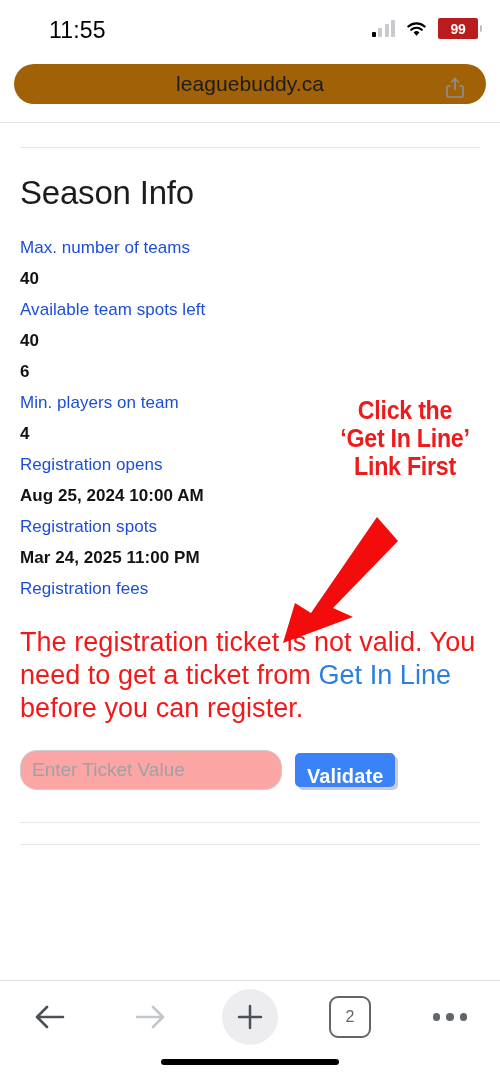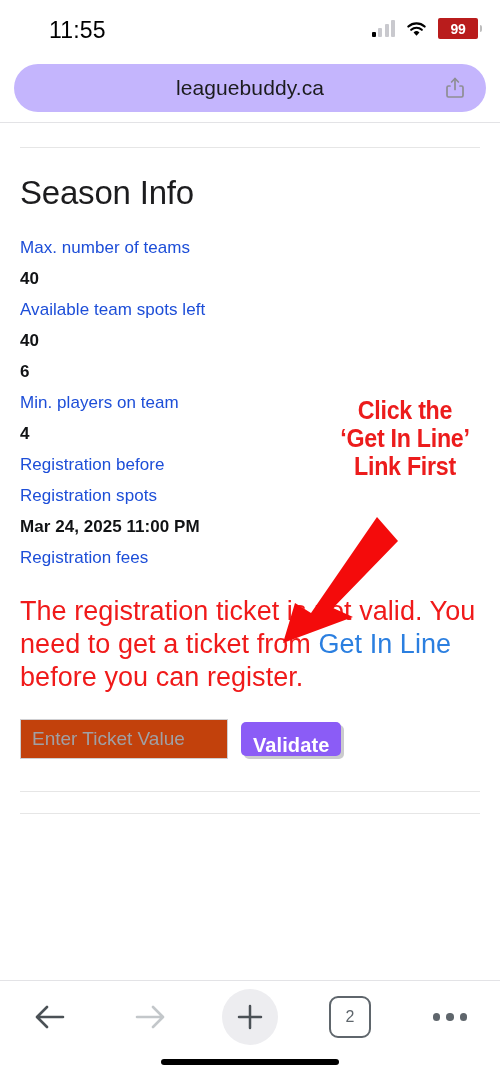--- a/index.html
+++ b/index.html
@@ -89,22 +89,22 @@
     background: #bdbdbd;
     border-radius: 0 2px 2px 0;
   }
 
   
   .urlbar-wrap {
     position: absolute;
     top: 64px;
     left: 14px;
     width: 472px;
-    height: 48px;
-    background: #c4b5fd;
+    height: 40px;
+    background: #a16207;
     border-radius: 24px;
     display: flex;
     align-items: center;
     justify-content: center;
   }
   .url-text {
     font-size: 21px;
     color: #1c1c1e;
     letter-spacing: 0.1px;
   }
@@ -180,39 +180,39 @@
   }
 
   
   .form-row {
     margin: 25px 0 0 20px;
     display: flex;
     align-items: center;
     gap: 13px;
   }
   .ticket-input {
-    width: 208px;
+    width: 262px;
     height: 40px;
     box-sizing: border-box;
     border: 1px solid #cfcfd2;
-    border-radius: 0;
+    border-radius: 17px;
     padding: 0 11px;
     font-family: "Liberation Sans", sans-serif;
     font-size: 19px;
     color: #1c1c1e;
-    background: #c2410c;
+    background: #fca5a5;
     outline: none;
   }
   .ticket-input::placeholder { color: #a0a0a5; }
   .validate-btn {
     height: 34px;
     padding: 12px 12px;
     border: 0;
     border-radius: 5px;
-    background: #8b5cf6;
+    background: #3b82f6;
     color: #ffffff;
     font-family: "Liberation Sans", sans-serif;
     font-size: 20px;
     font-weight: bold;
     letter-spacing: 0.1px;
     box-shadow: 3px 3px 0 rgba(160,160,165,0.55);
     cursor: pointer;
   }
 
   
@@ -365,21 +365,22 @@
     <h1 class="page-title">Season Info</h1>
 
     <div class="info-list">
       <div class="info-label">Max. number of teams</div>
       <div class="info-value">40</div>
       <div class="info-label">Available team spots left</div>
       <div class="info-value">40</div>
       <div class="info-value">6</div>
       <div class="info-label">Min. players on team</div>
       <div class="info-value">4</div>
-      <div class="info-label">Registration before</div>
+      <div class="info-label">Registration opens</div>
+      <div class="info-value">Aug 25, 2024 10:00 AM</div>
       <div class="info-label">Registration spots</div>
       <div class="info-value">Mar 24, 2025 11:00 PM</div>
       <div class="info-label">Registration fees</div>
     </div>
 
     <p class="error-msg"><span>The registration ticket is not valid. You need to get a ticket from </span><a href="#">Get In Line</a><span> before you can register.</span></p>
 
     <div class="form-row">
       <input class="ticket-input" type="text" placeholder="Enter Ticket Value" style="">
       <button class="validate-btn">Validate</button>

